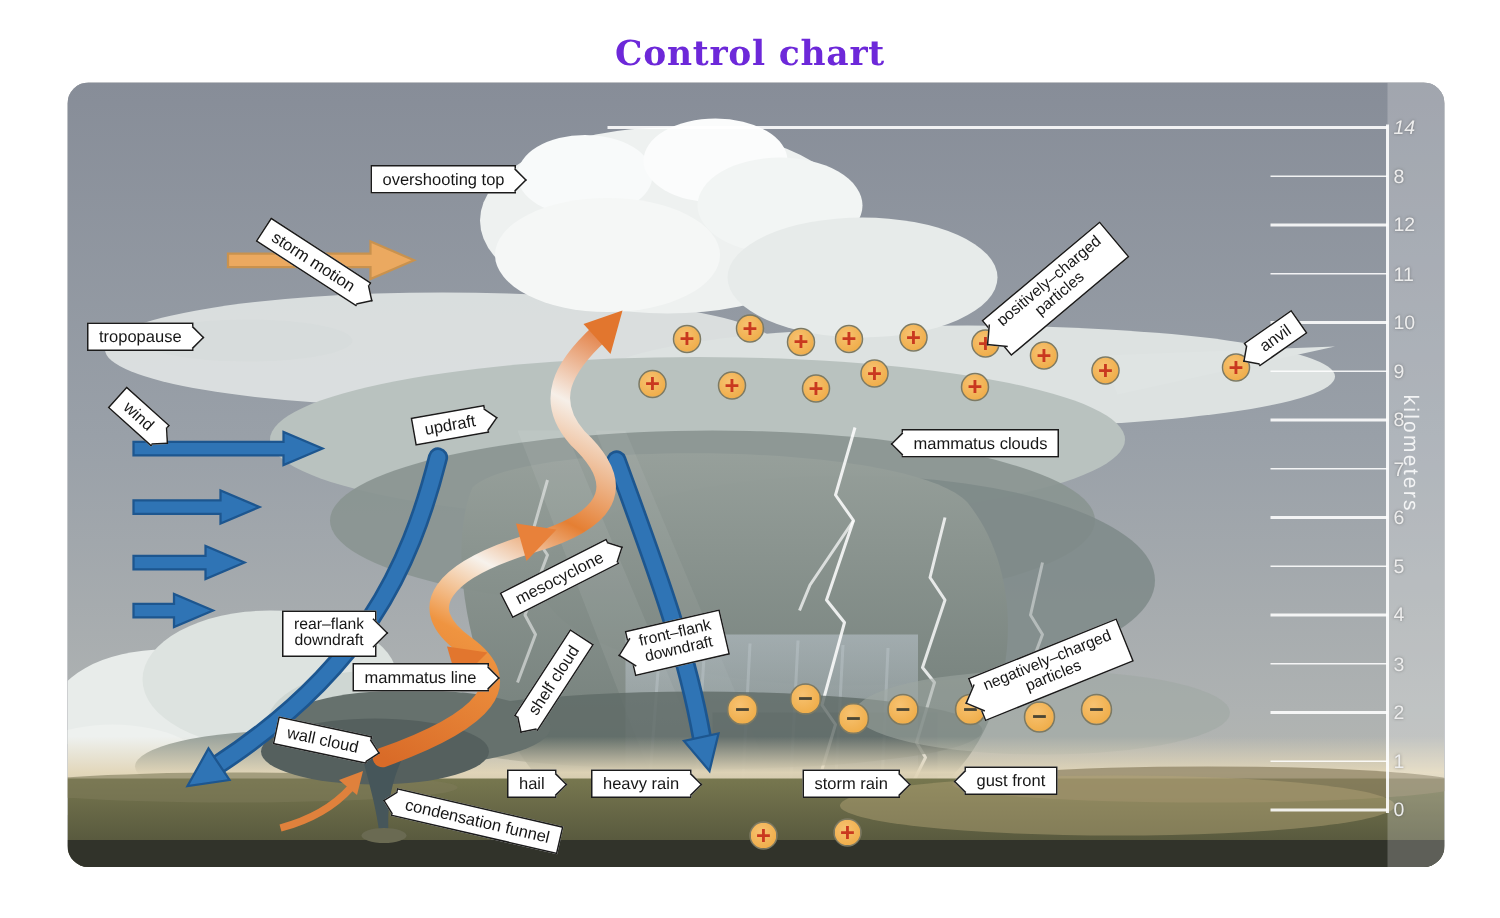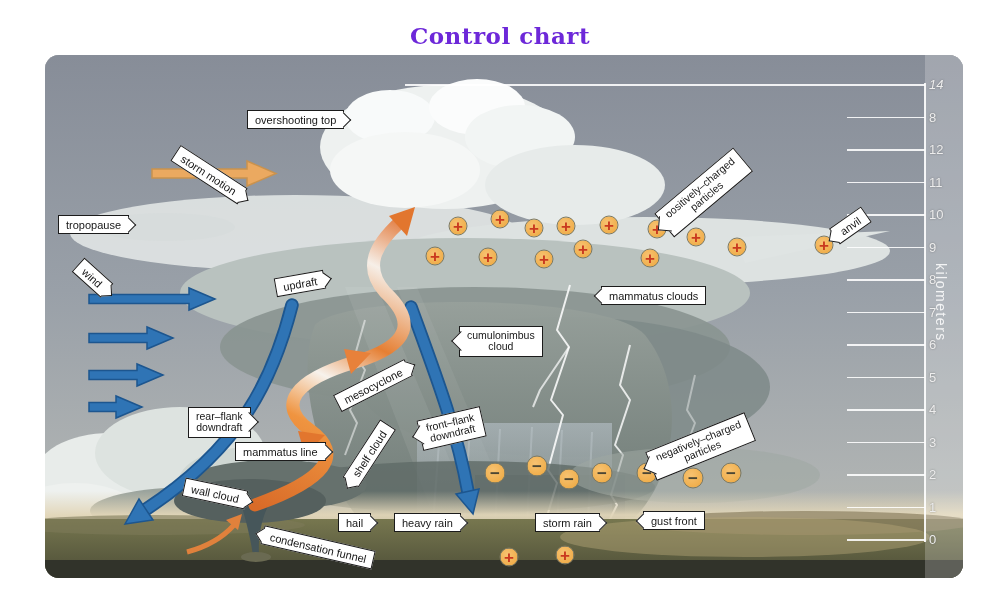--- a/index.html
+++ b/index.html
@@ -269,25 +269,20 @@
     </div>
 
     <div class="lbl" style="left:786px;top:161px;transform:rotate(-35deg);">
       <span>anvil</span><span class="tip l"></span>
     </div>
 
     <div class="lbl" style="left:556px;top:231px;">
       <span>mammatus clouds</span><span class="tip l"></span>
     </div>
 
-    <div class="lbl big center" style="left:414px;top:271px;">
-      <div>cumulonimbus</div>
-      <div>cloud</div>
-      <span class="tip l"></span>
-    </div>
 
     <div class="lbl" style="left:288px;top:321px;transform:rotate(-27deg);">
       <span>mesocyclone</span><span class="tip r"></span>
     </div>
 
     <div class="lbl big center" style="left:143px;top:352px;">
       <div>rear–flank</div>
       <div>downdraft</div>
       <span class="tip r"></span>
     </div>

